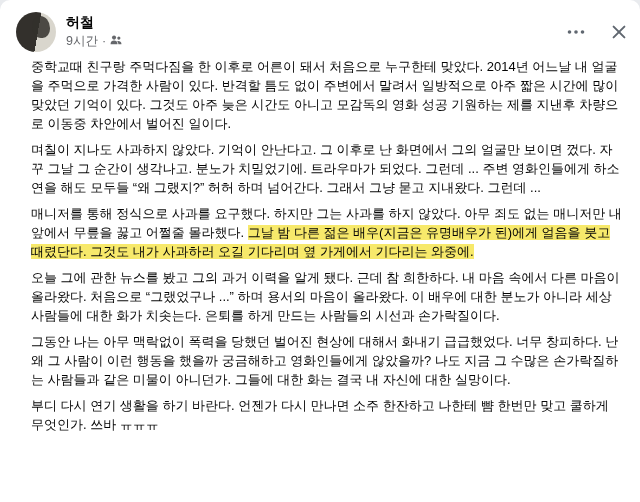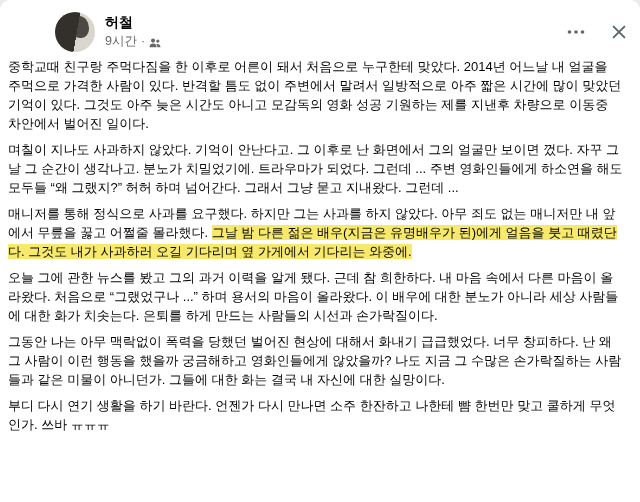--- a/index.html
+++ b/index.html
@@ -12,51 +12,51 @@
     width:640px;height:502px;overflow:hidden;
     background:var(--page-bg);
     font-family:"Liberation Sans","DejaVu Sans",sans-serif;
   }
   .card{
     width:640px;height:502px;background:var(--card-bg);
     border-radius:10px 10px 0 0;overflow:hidden;position:relative;
   }
   .header{
     display:flex;align-items:flex-start;
-    padding:12px 8px 0 16px;height:52px;margin-left:39px;
+    padding:12px 8px 0 16px;height:52px;
   }
   .avatar{
     width:40px;height:40px;border-radius:50%;flex:0 0 40px;
     background:linear-gradient(100deg,var(--avatar-dark) 0 54%,var(--avatar-light) 54% 100%);
     position:relative;overflow:hidden;cursor:pointer;
   }
   .avatar::after{
     content:"";position:absolute;left:16px;top:4px;width:18px;height:22px;
     border-radius:50% 60% 45% 55%;background:var(--avatar-dark);opacity:.85;
   }
   .author-block{margin-left:10px;flex:1;min-width:0;padding-top:1px;}
   .author-name{
     font-size:14px;font-weight:700;color:var(--text);line-height:18px;cursor:pointer;
   }
   .meta-row{
-    display:flex;align-items:flex-end;gap:4px;
+    display:flex;align-items:flex-start;gap:4px;
     font-size:12.5px;color:var(--muted);line-height:16px;margin-top:2px;
   }
   .meta-sep{color:var(--muted);}
   .meta-privacy{display:inline-flex;align-items:center;margin-top:1px;}
   .header-actions{
     display:flex;align-items:center;gap:20px;
     padding-top:8px;margin-right:2px;
   }
   .icon-btn{
     background:none;border:0;padding:2px;cursor:pointer;
     display:inline-flex;align-items:center;justify-content:center;
   }
   .post-text{
-    padding:5px 16px 0 8px;
+    padding:5px 16px 0 31px;
     font-size:13px;line-height:19px;color:var(--text);
     letter-spacing:0;
   }
   .post-text p{margin:0 0 7px 0;}
   .hl{background:var(--highlight);}
 </style>
 </head>
 <body>
 
 <div class="card">

